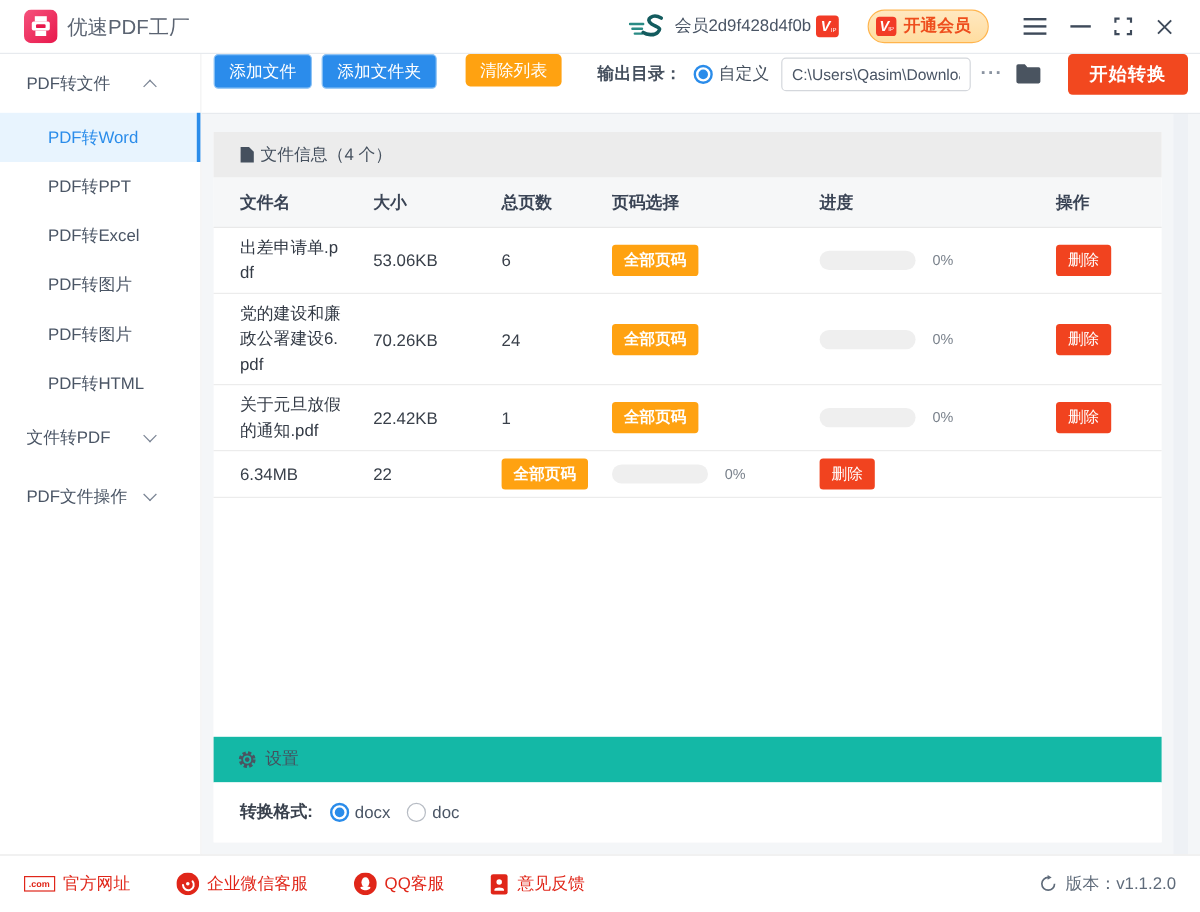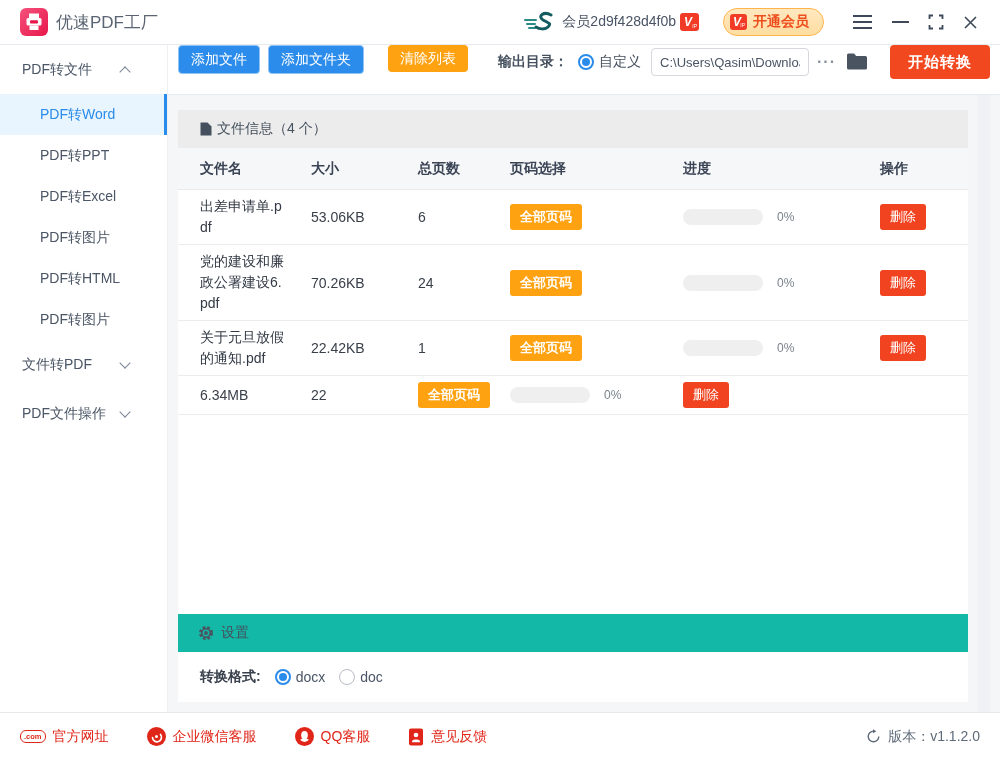--- a/index.html
+++ b/index.html
@@ -92,21 +92,21 @@
   .settings-row { height:50px; flex:none; background:#fff; display:flex; align-items:center;
     padding-left:22px; font-size:14px; }
   .fmt-label { font-weight:bold; color:#39414d; }
   .opt { display:flex; align-items:center; gap:5px; margin-left:14px; cursor:pointer; color:#4a5565; }
 
   
   .footer { position:absolute; left:0; right:0; bottom:0; height:48px; background:#fff;
     border-top:1px solid #e8e8e8; display:flex; align-items:center; padding:0 20px; }
   .flink { display:flex; align-items:center; gap:7px; color:#e02619; font-size:14px; cursor:pointer;
     margin-right:38px; }
-  .ic-com { border:1.5px solid #e02619; border-radius:6px; font-size:7.5px; font-weight:bold;
+  .ic-com { border:1.5px solid #e02619; border-radius:0; font-size:7.5px; font-weight:bold;
     color:#e02619; padding:2px 3px; line-height:1; }
   .version { margin-left:auto; display:flex; align-items:center; gap:7px; color:#5f6b7a; font-size:14px; }
 </style>
 </head>
 <body>
 
 <div class="app">
 
   <header class="titlebar">
     <span style="display:inline-flex;">
@@ -175,24 +175,24 @@
     <div class="nav-item">
         <span>PDF转PPT</span>
       </div>
     <div class="nav-item">
         <span>PDF转Excel</span>
       </div>
     <div class="nav-item">
         <span>PDF转图片</span>
       </div>
     <div class="nav-item">
+        <span>PDF转图片</span>
+      </div>
+    <div class="nav-item">
         <span>PDF转HTML</span>
-      </div>
-    <div class="nav-item">
-        <span>PDF转图片</span>
       </div>
     <div class="nav-group">
       <span>文件转PDF</span>
       <span class="chev down"></span>
     </div>
     <div class="nav-group">
       <span>PDF文件操作</span>
       <span class="chev down"></span>
     </div>
   </aside>

